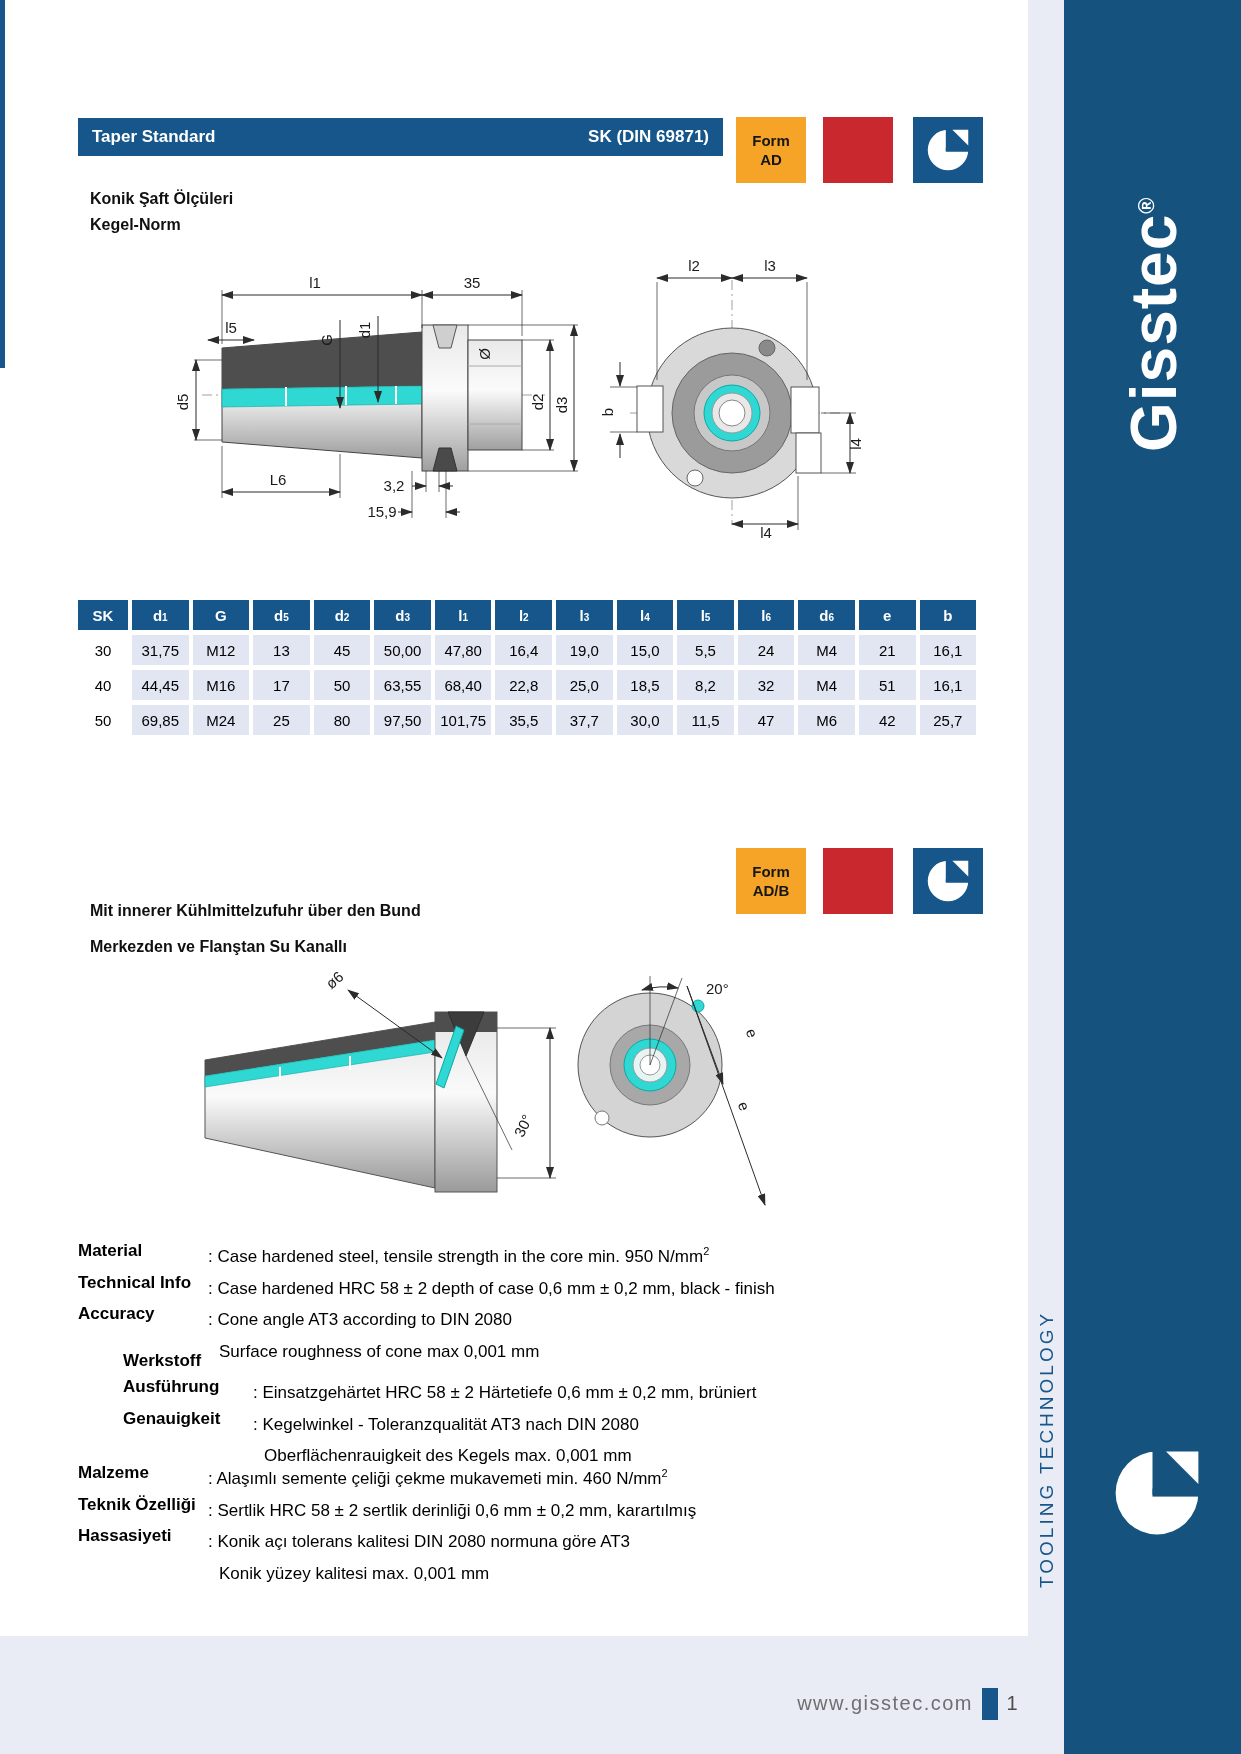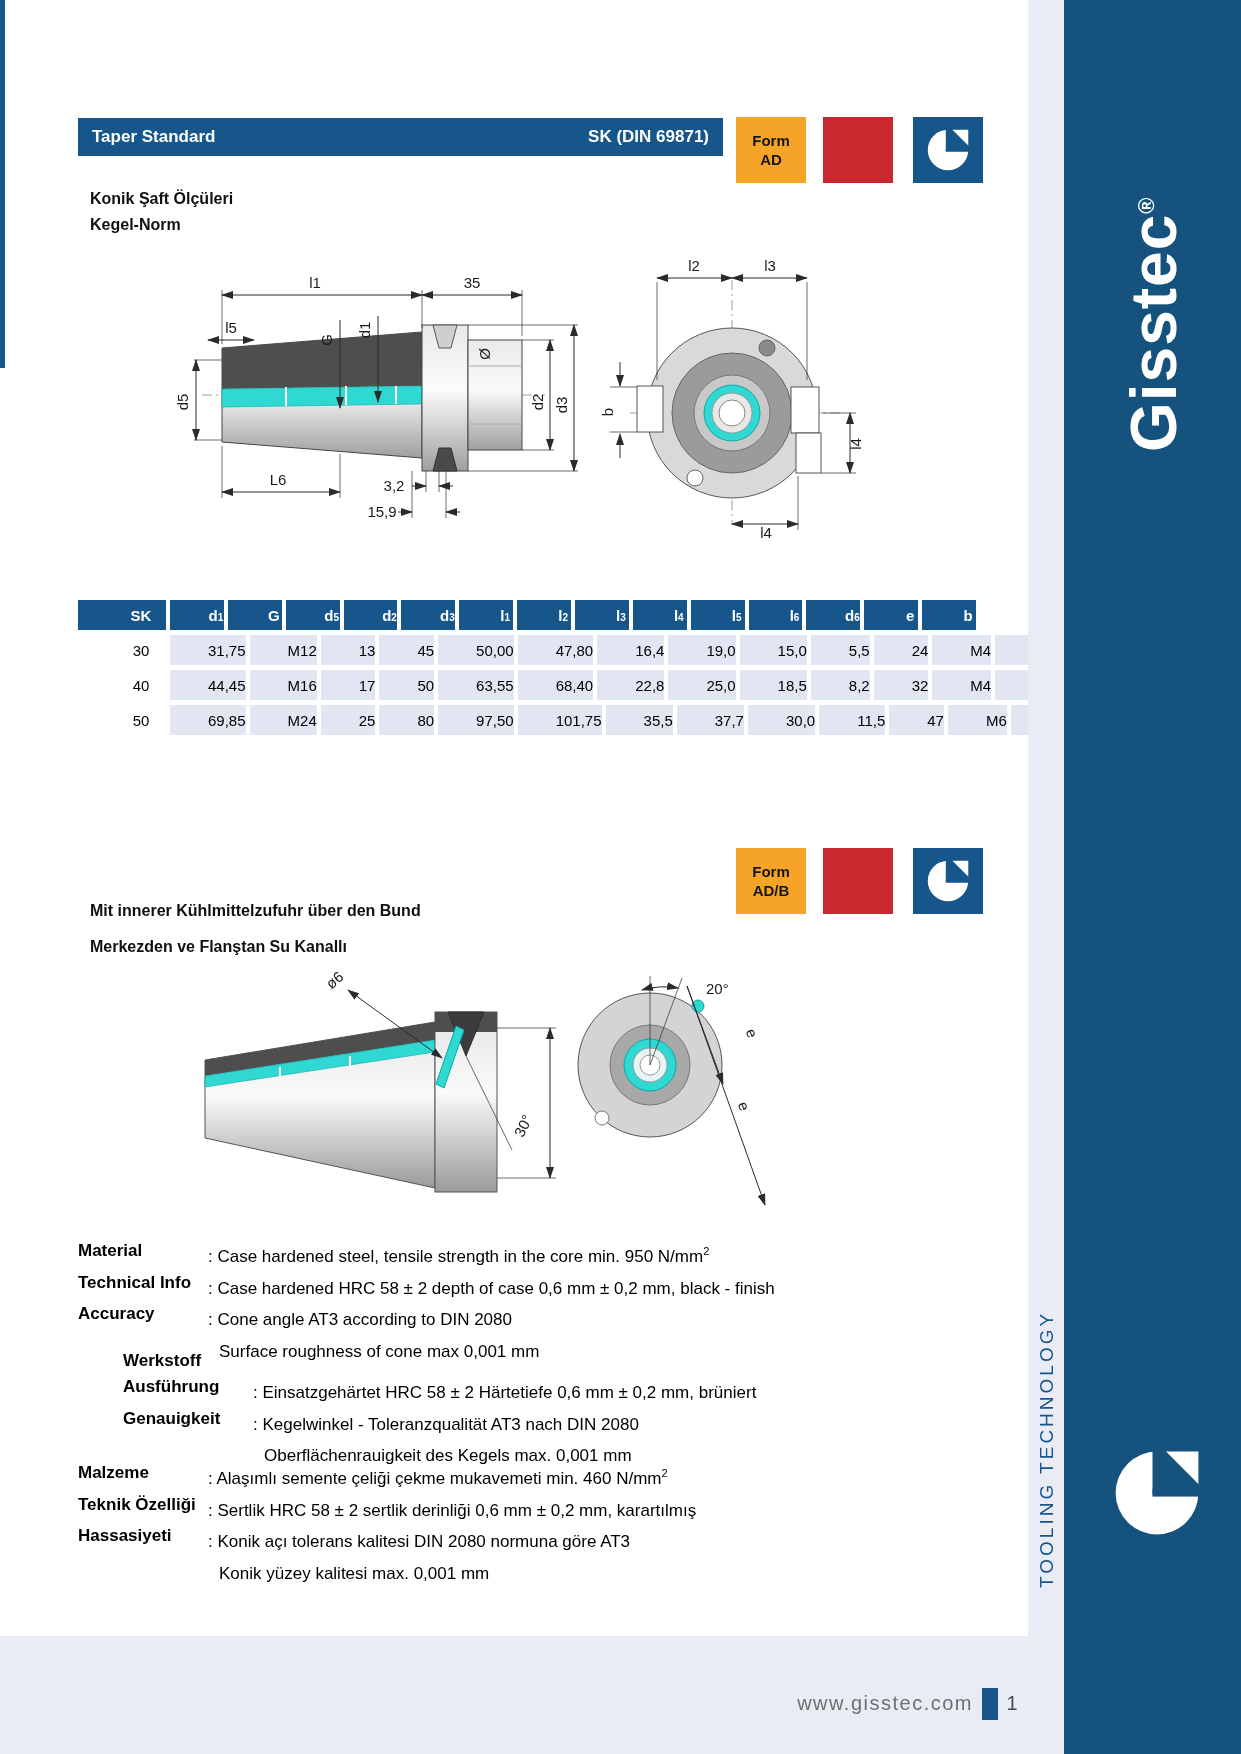--- a/index.html
+++ b/index.html
@@ -25,21 +25,21 @@
       justify-content:center;font-weight:bold;font-size:15px;line-height:19px;}
   .rd{background:#C9292E;}
   .lg{background:#16568a;display:flex;align-items:center;justify-content:center;}
   .fb1{left:736px;top:117px;} .rd1{left:823px;top:117px;} .lg1{left:913px;top:117px;}
   .fb2{left:736px;top:848px;} .rd2{left:823px;top:848px;} .lg2{left:913px;top:848px;}
 
   
   .dimtable{position:absolute;left:78px;top:600px;width:898px;}
   .trow{display:flex;gap:4px;margin-bottom:5px;}
   .tcell{flex:1;height:30px;display:flex;align-items:center;justify-content:center;
-         font-size:15px;color:#000;padding-left:38px;}
+         font-size:15px;color:#000;}
   .tcell.first{flex:0 0 50px;}
   .thead .tcell{background:#16568a;color:#fff;font-weight:bold;}
   .tbody-row .tcell{background:#e2e5f2;}
   .tbody-row .tcell.first{background:#ffffff;}
   .tcell sub{font-size:10px;line-height:1;transform:translateY(3px);}
 
   
   .spec{position:absolute;left:78px;width:860px;font-size:17px;color:#000;}
   .spec-en{top:1238px;} .spec-de{top:1348px;margin-left:45px;} .spec-tr{top:1460px;}
   .spec-row{display:flex;line-height:26px;}

